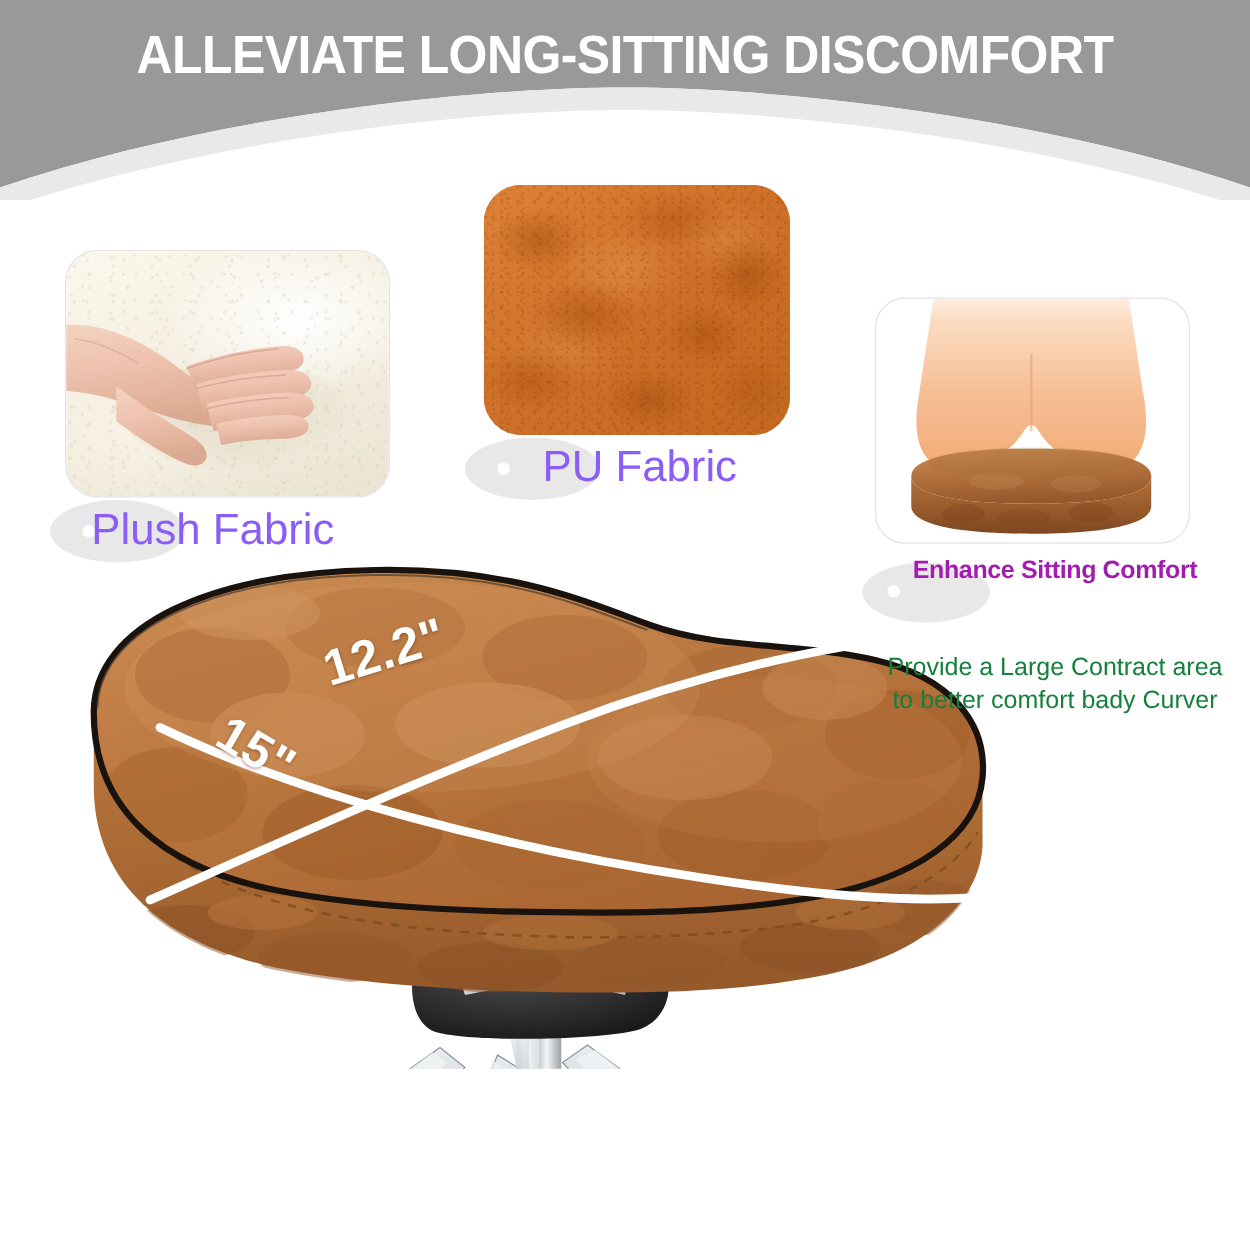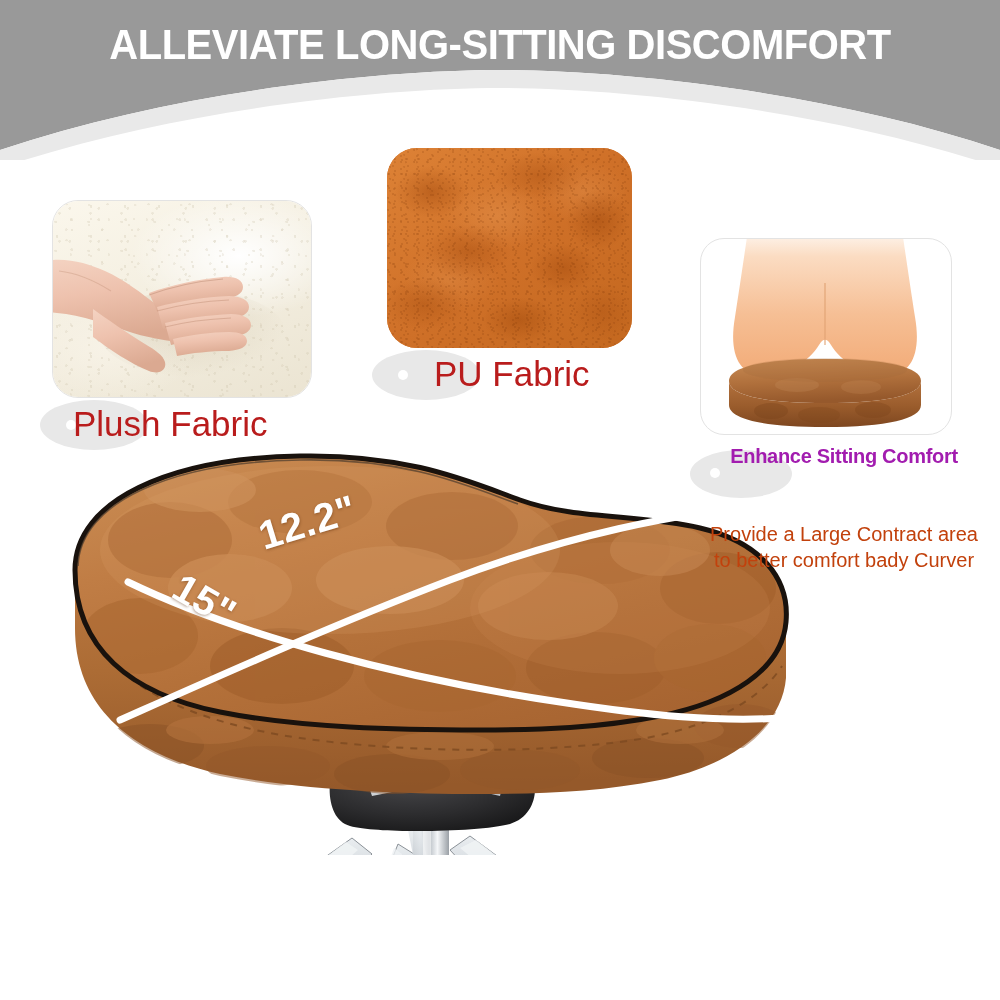--- a/index.html
+++ b/index.html
@@ -119,21 +119,21 @@
     background:#e8e8e8;
     border-radius:50%;
   }
   .tag-hole {
     position:absolute;
     background:#ffffff;
     border-radius:50%;
   }
   .tag-text {
     position:relative;
-    color:#b91c1c;
+    color:#8b5cf6;
     font-weight:normal;
     z-index:3;
     white-space:nowrap;
   }
 
   #label-plush { left:40px; top:398px; }
   #label-plush .tag-oval { left:0; top:2px; width:108px; height:50px; }
   #label-plush .tag-hole { left:26px; top:22px; width:10px; height:10px; }
   #label-plush .tag-text { left:33px; top:6px; font-size:35px; }
 
@@ -153,21 +153,21 @@
     color:#a21caf;
     font-size:20px;
     font-weight:bold;
     line-height:1.06;
     letter-spacing:-0.3px;
   }
   .comfort-sub {
     position:absolute;
     left:18px; top:76px; width:272px;
     text-align:center;
-    color:#c2410c;
+    color:#15803d;
     font-size:20px;
     line-height:1.28;
     z-index:3;
   }
 
   
   #product { position:absolute; left:0; top:430px; width:1000px; height:570px; }
   #product svg { position:absolute; left:0; top:0; }
 
   .dim-text {

